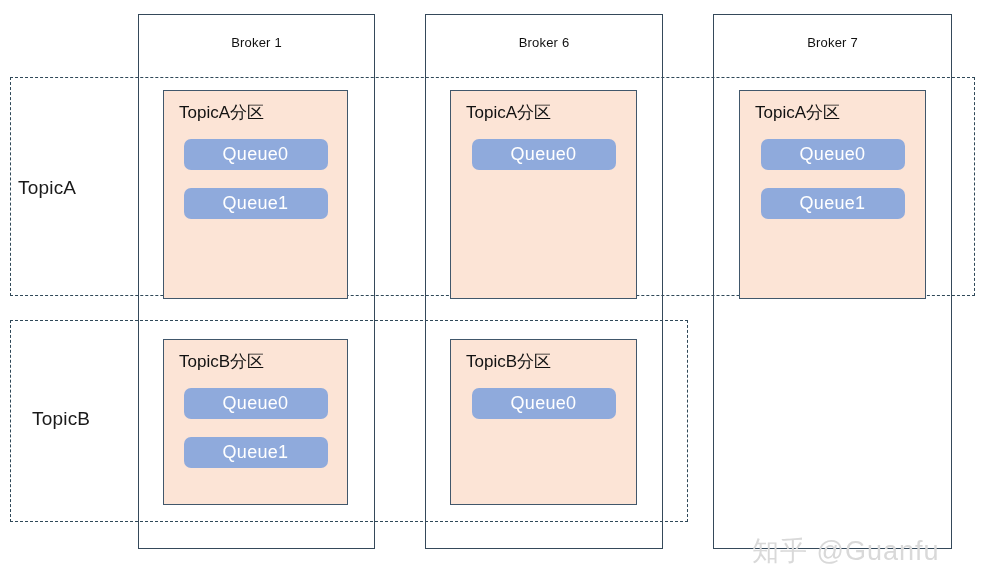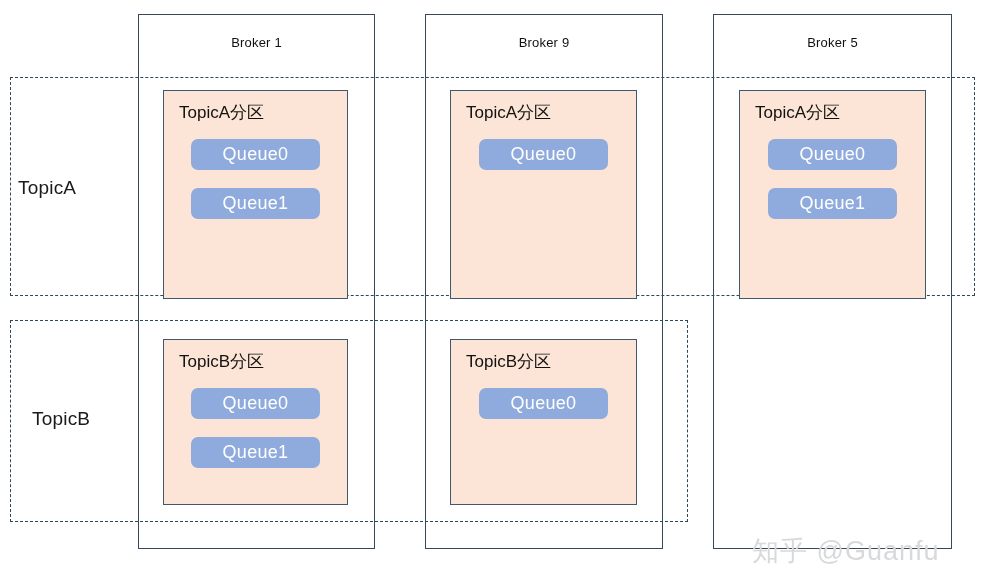--- a/index.html
+++ b/index.html
@@ -87,21 +87,21 @@
   #part-b2-tb { left: 450px; top: 339px; width: 187px; height: 166px; }
 
   
   .queue-list {
     position: absolute;
     left: 0;
     top: 48px;
     width: 100%;
   }
   .queue-pill {
-    width: 129px;
+    width: 144px;
     height: 31px;
     margin: 0 auto 18px auto;
     background: #8faadc;
     border-radius: 7px;
     color: #ffffff;
     font-size: 18px;
     line-height: 31px;
     text-align: center;
     letter-spacing: 0.3px;
   }
@@ -127,25 +127,25 @@
   <div class="topic-region" id="topic-b-region"></div>
 
   <div class="topic-label" id="topic-a-label">TopicA</div>
   <div class="topic-label" id="topic-b-label">TopicB</div>
 
   <div class="broker" id="broker-1">
     <div class="broker-title">Broker 1</div>
   </div>
 
   <div class="broker" id="broker-2">
-    <div class="broker-title">Broker 9</div>
+    <div class="broker-title">Broker 6</div>
   </div>
 
   <div class="broker" id="broker-3">
-    <div class="broker-title">Broker 5</div>
+    <div class="broker-title">Broker 7</div>
   </div>
 
   <div class="partition" id="part-b1-ta">
     <div class="partition-title">TopicA分区</div>
     <div class="queue-list">
         <div class="queue-pill">Queue0</div>
         <div class="queue-pill">Queue1</div>
       </div>
   </div>
 

